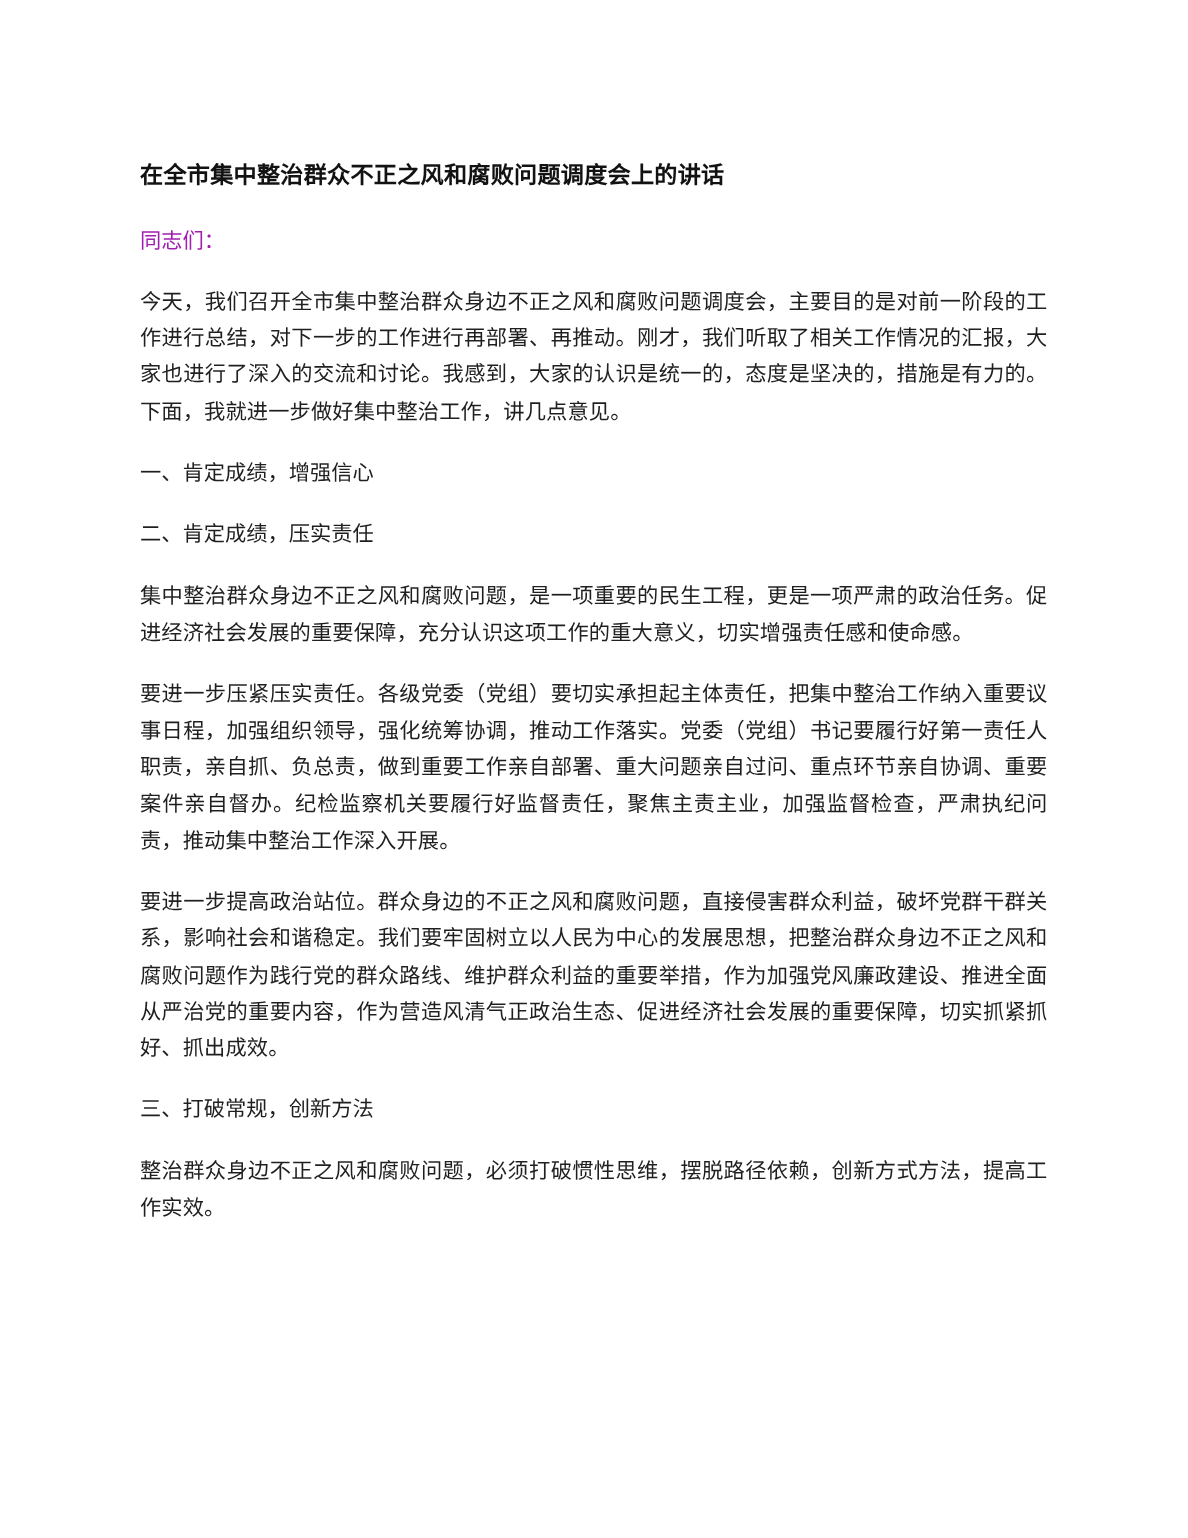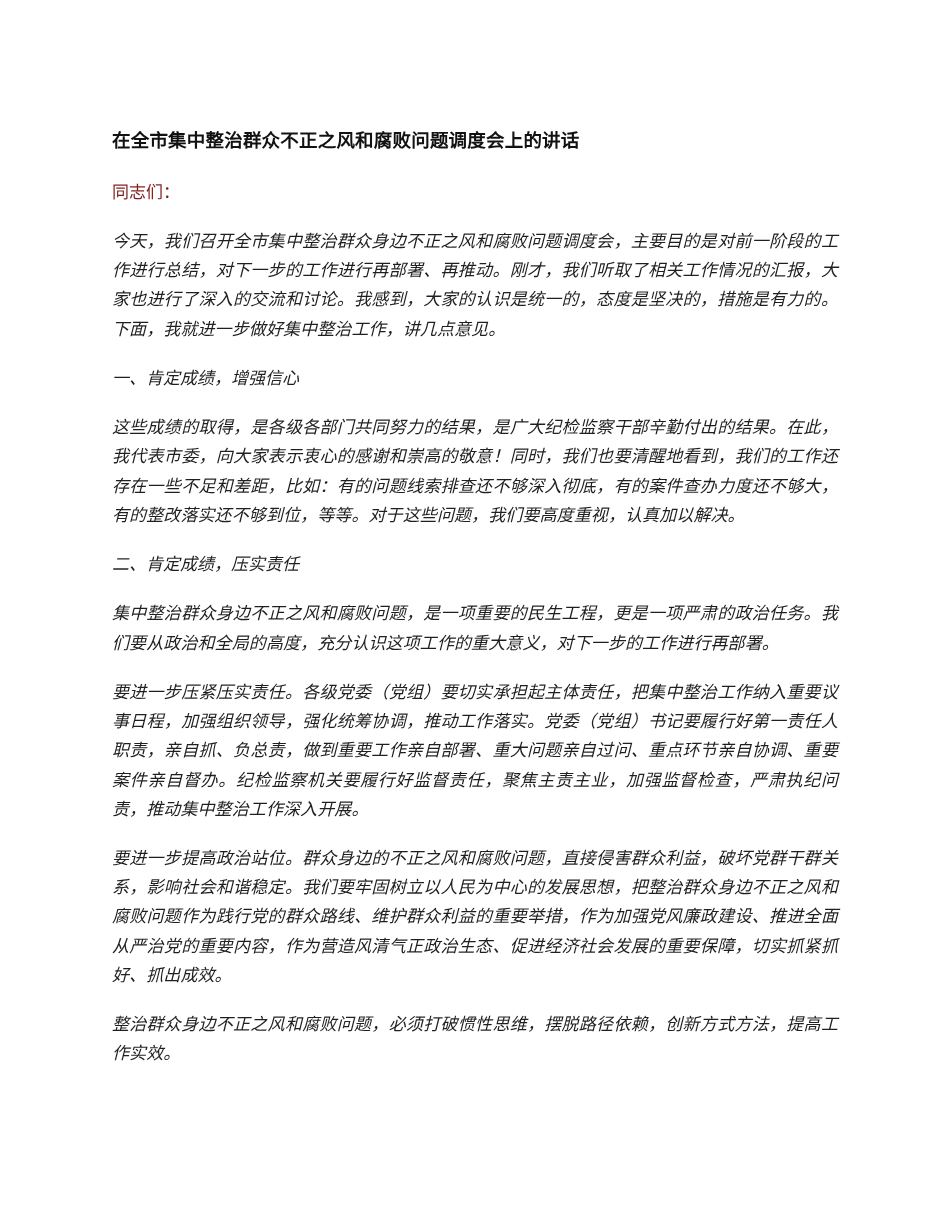--- a/index.html
+++ b/index.html
@@ -31,66 +31,64 @@
     line-height: 1.5;
     letter-spacing: 0.2px;
     margin: 0 0 22px 0;
     text-align: left;
     color: #121212;
   }
   .salutation {
     font-size: 17px;
     line-height: 1.72;
     margin: 0 0 20px 0;
-    color: #7f1d1d;
+    color: #a21caf;
   }
   .section-heading {
     font-size: 17px;
     font-weight: normal;
     line-height: 1.72;
     margin: 0 0 20px 0;
     color: #1f1f1f;
-    font-style: italic;
   }
   .para {
     font-size: 17px;
     line-height: 1.72;
     margin: 0 0 20px 0;
     text-align: justify;
     text-justify: inter-ideograph;
     color: #1f1f1f;
     letter-spacing: 0.1px;
-    font-style: italic;
   }
   .para:last-child {
     margin-bottom: 0;
   }
 </style>
 </head>
 <body>
 
 <div class="page">
   <article class="doc-body">
 
     <h1 class="doc-title">在全市集中整治群众不正之风和腐败问题调度会上的讲话</h1>
 
     <p class="salutation">同志们：</p>
 
     <p class="para">今天，我们召开全市集中整治群众身边不正之风和腐败问题调度会，主要目的是对前一阶段的工作进行总结，对下一步的工作进行再部署、再推动。刚才，我们听取了相关工作情况的汇报，大家也进行了深入的交流和讨论。我感到，大家的认识是统一的，态度是坚决的，措施是有力的。下面，我就进一步做好集中整治工作，讲几点意见。</p>
 
     <h2 class="section-heading">一、肯定成绩，增强信心</h2>
 
 
-    <p class="para">这些成绩的取得，是各级各部门共同努力的结果，是广大纪检监察干部辛勤付出的结果。在此，我代表市委，向大家表示衷心的感谢和崇高的敬意！同时，我们也要清醒地看到，我们的工作还存在一些不足和差距，比如：有的问题线索排查还不够深入彻底，有的案件查办力度还不够大，有的整改落实还不够到位，等等。对于这些问题，我们要高度重视，认真加以解决。</p>
 
     <h2 class="section-heading">二、肯定成绩，压实责任</h2>
 
-    <p class="para">集中整治群众身边不正之风和腐败问题，是一项重要的民生工程，更是一项严肃的政治任务。我们要从政治和全局的高度，充分认识这项工作的重大意义，对下一步的工作进行再部署。</p>
+    <p class="para">集中整治群众身边不正之风和腐败问题，是一项重要的民生工程，更是一项严肃的政治任务。促进经济社会发展的重要保障，充分认识这项工作的重大意义，切实增强责任感和使命感。</p>
 
     <p class="para">要进一步压紧压实责任。各级党委（党组）要切实承担起主体责任，把集中整治工作纳入重要议事日程，加强组织领导，强化统筹协调，推动工作落实。党委（党组）书记要履行好第一责任人职责，亲自抓、负总责，做到重要工作亲自部署、重大问题亲自过问、重点环节亲自协调、重要案件亲自督办。纪检监察机关要履行好监督责任，聚焦主责主业，加强监督检查，严肃执纪问责，推动集中整治工作深入开展。</p>
 
     <p class="para">要进一步提高政治站位。群众身边的不正之风和腐败问题，直接侵害群众利益，破坏党群干群关系，影响社会和谐稳定。我们要牢固树立以人民为中心的发展思想，把整治群众身边不正之风和腐败问题作为践行党的群众路线、维护群众利益的重要举措，作为加强党风廉政建设、推进全面从严治党的重要内容，作为营造风清气正政治生态、促进经济社会发展的重要保障，切实抓紧抓好、抓出成效。</p>
 
+    <h2 class="section-heading">三、打破常规，创新方法</h2>
 
     <p class="para">整治群众身边不正之风和腐败问题，必须打破惯性思维，摆脱路径依赖，创新方式方法，提高工作实效。</p>
 
   </article>
 </div>
 
 </body></html>

